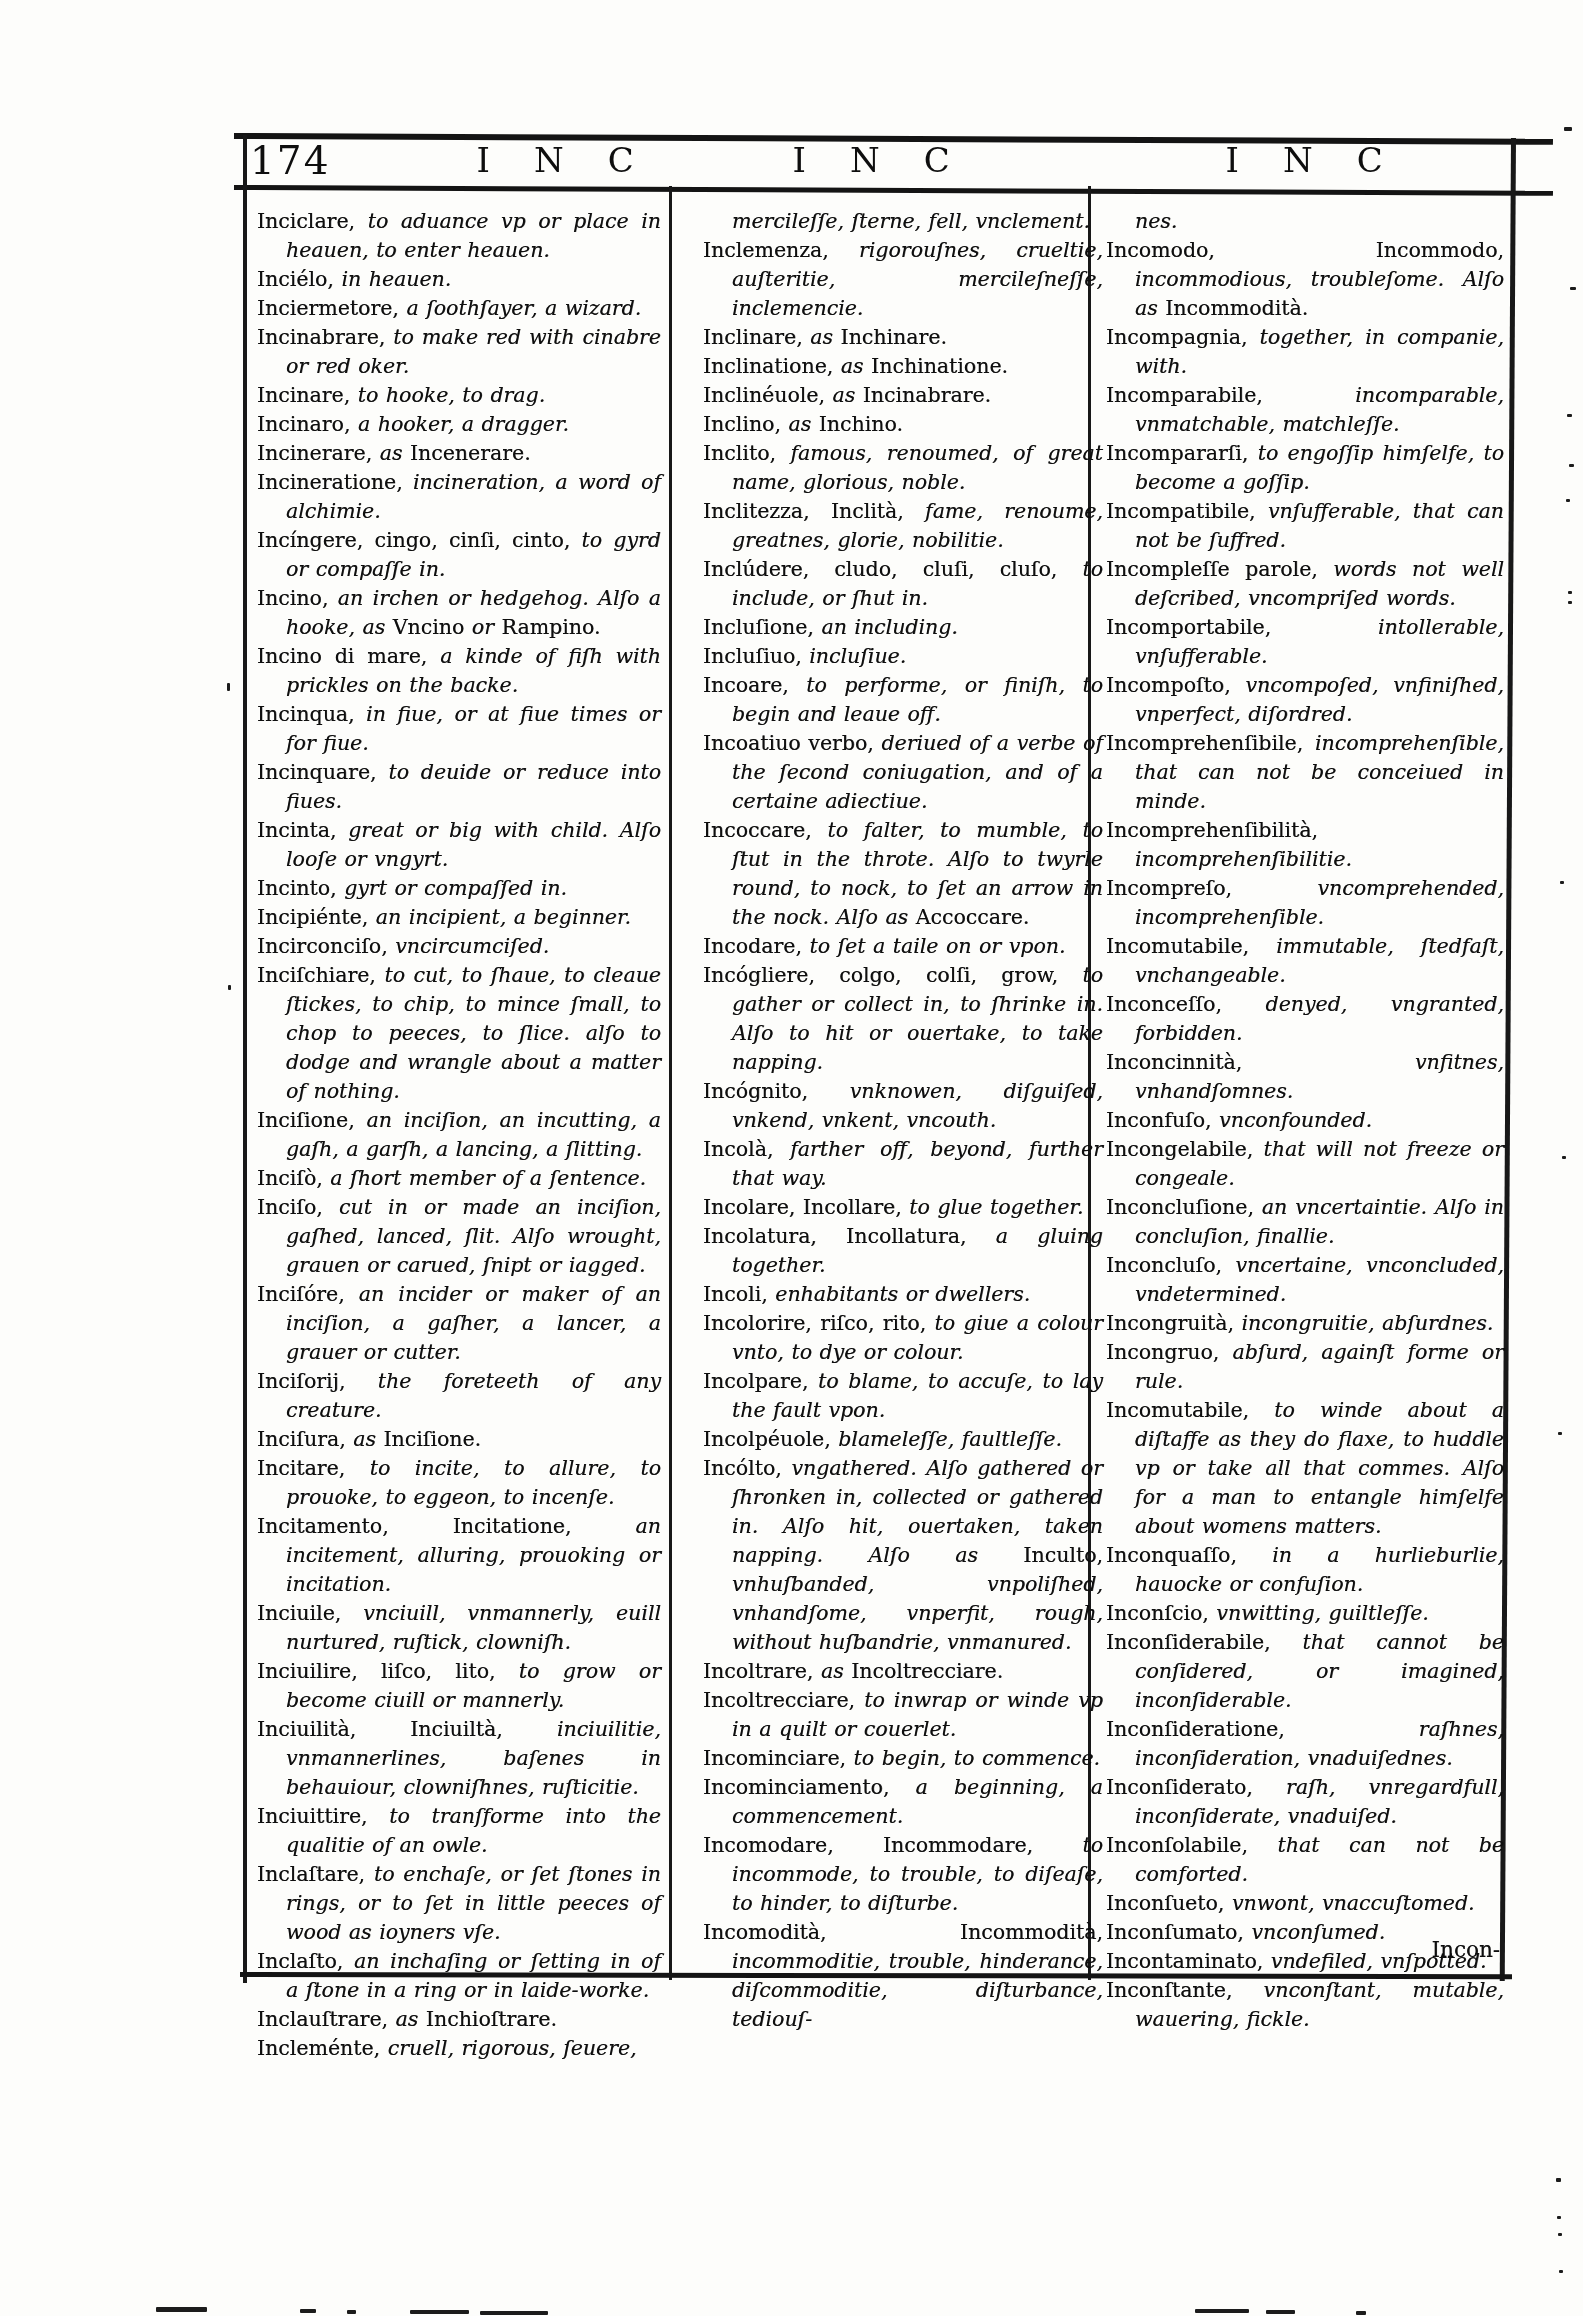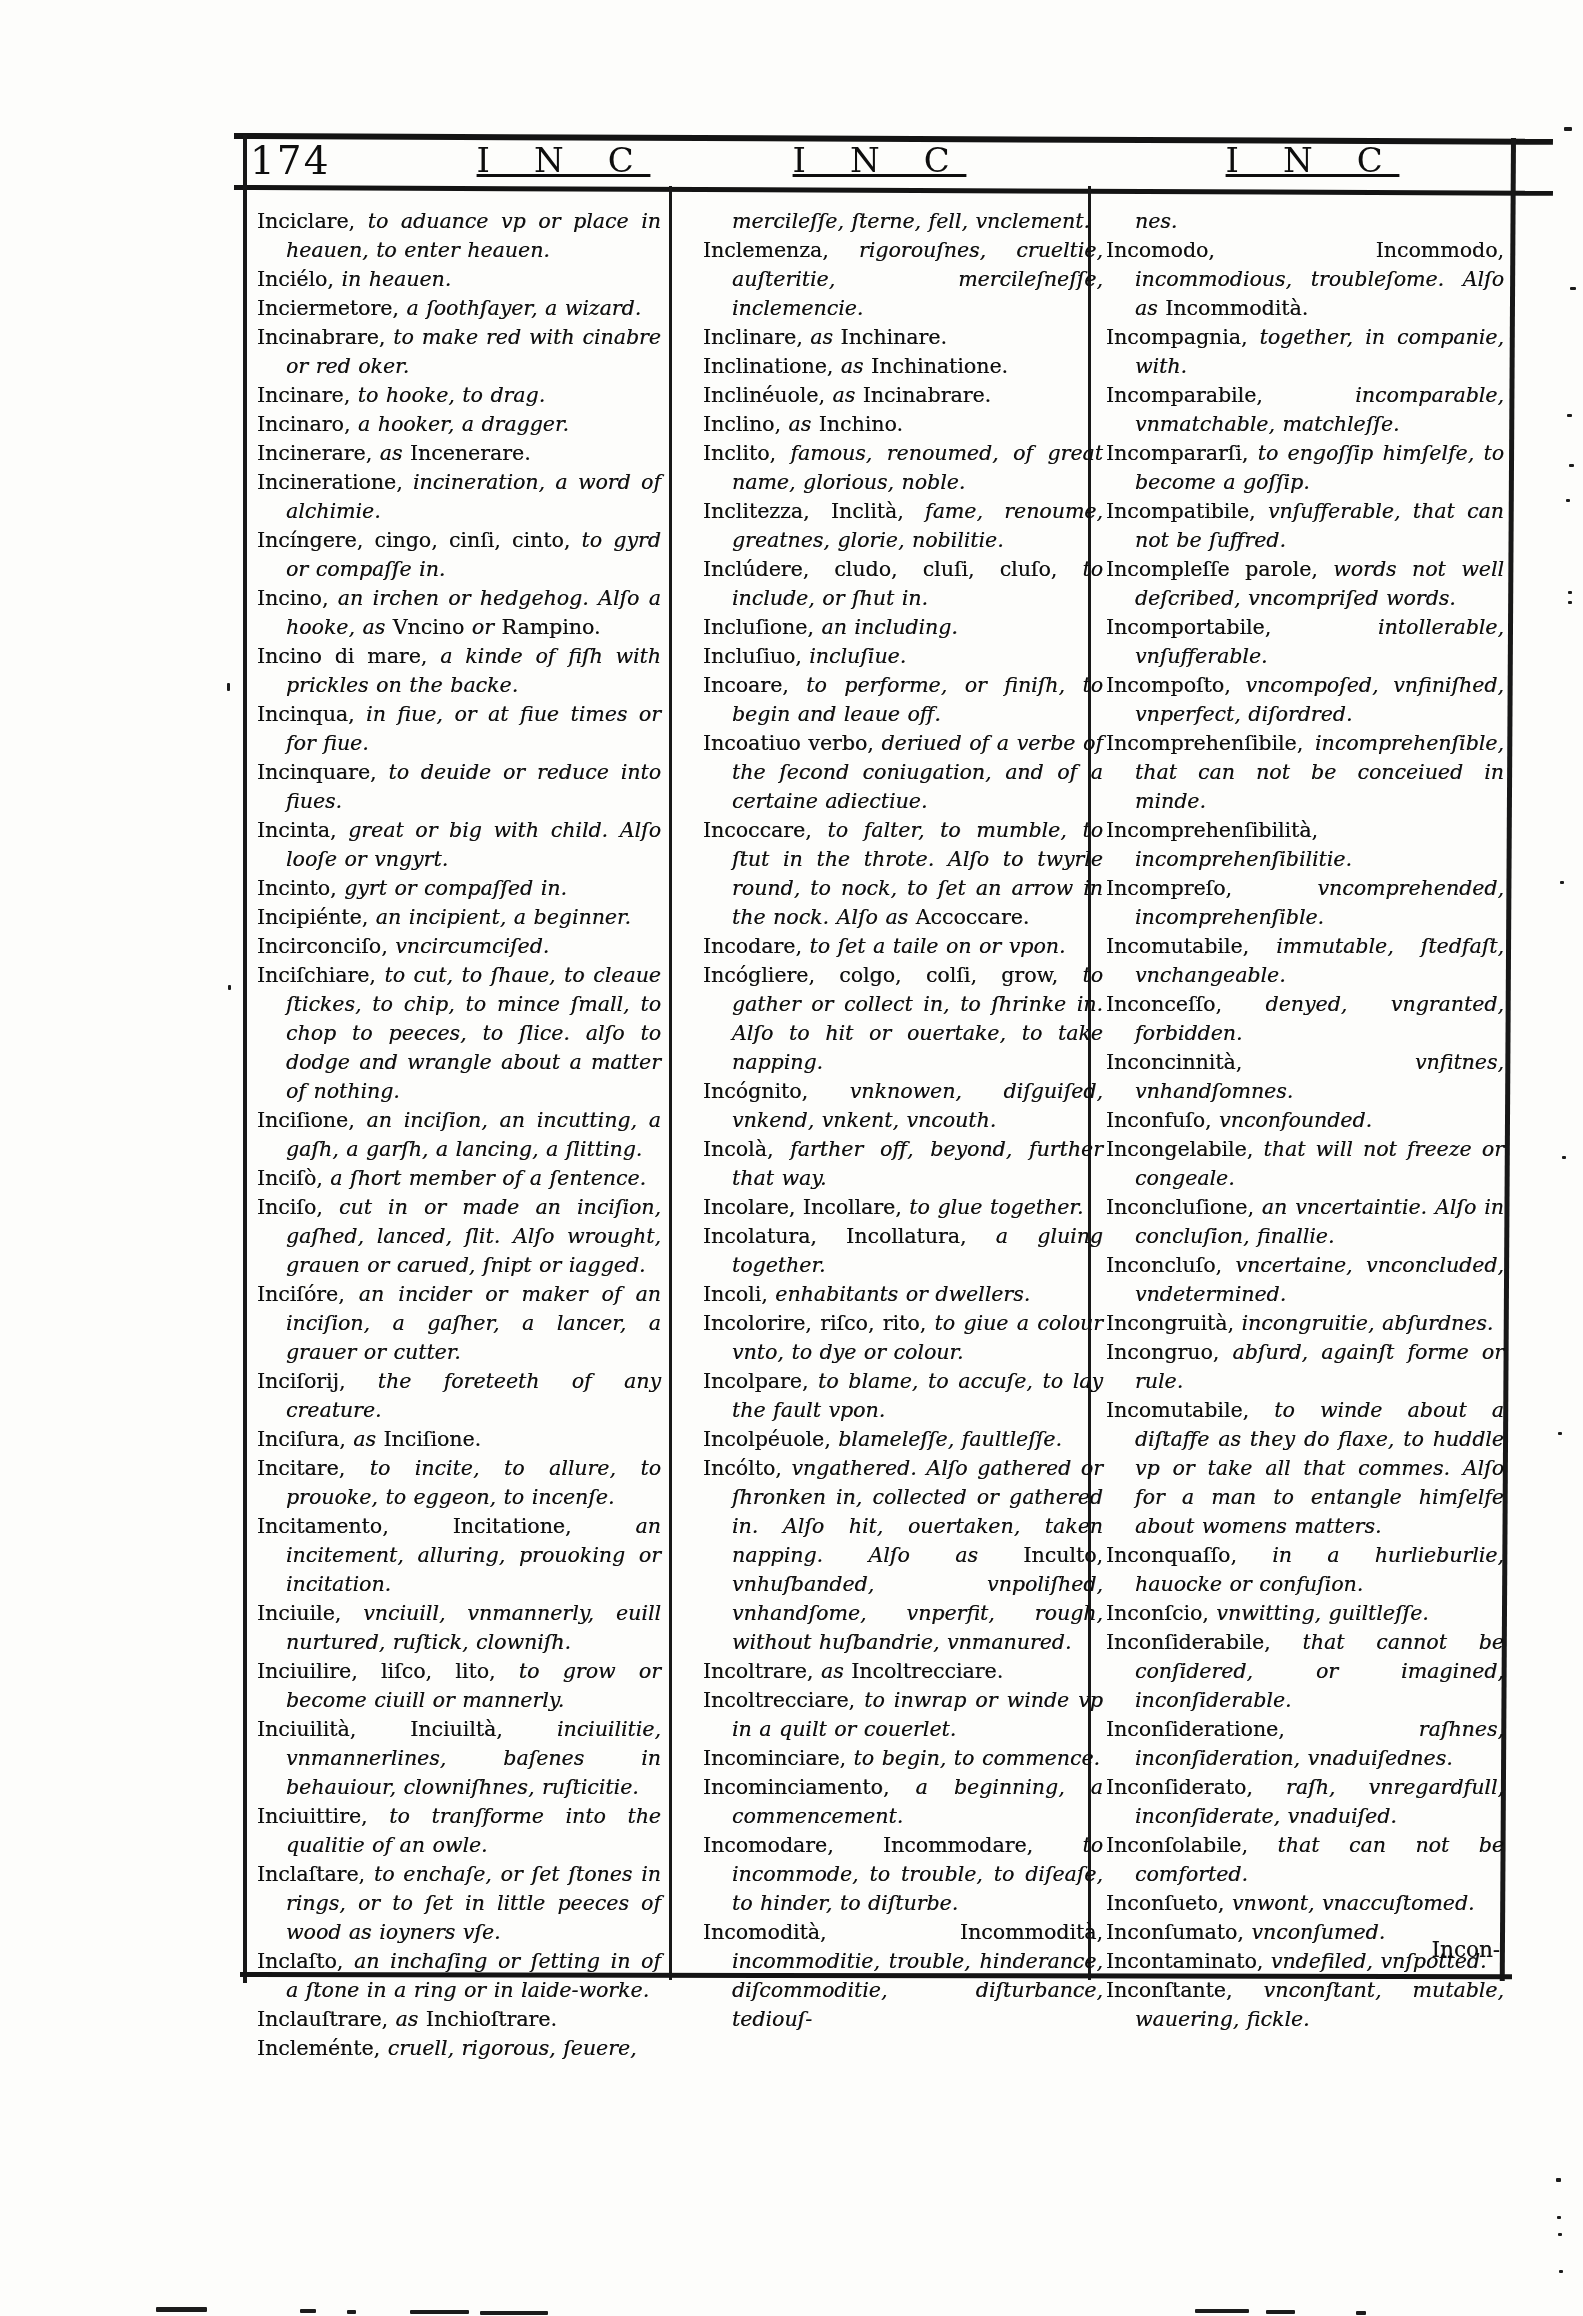--- a/index.html
+++ b/index.html
@@ -4,21 +4,21 @@
 <style>
   html,body{margin:0;padding:0;background:#ffffff;}
   .page{
     position:relative;width:1584px;height:2316px;background:#fdfdfb;
     color:#0e0e0e;font-family:"DejaVu Serif","Liberation Serif",serif;
     overflow:hidden;
   }
   .hrule{position:absolute;background:#141414;transform-origin:left top;}
   .vrule{position:absolute;background:#181818;transform-origin:center top;}
   .pagenum{position:absolute;left:250px;top:138px;font-size:39px;letter-spacing:2px;}
-  .hdr{position:absolute;top:140px;font-size:34px;letter-spacing:16.6px;text-align:center;width:293px;text-decoration:underline;}
+  .hdr{position:absolute;top:140px;font-size:34px;letter-spacing:16.6px;text-align:center;width:293px;}
   .hdr1{left:417px;}
   .hdr2{left:733px;}
   .hdr3{left:1166px;}
   .colwrap{
     position:absolute;top:207px;text-align:justify;
     font-size:20.5px;line-height:29px;
     text-shadow:0.3px 0 0 rgba(10,10,10,0.6);
     word-spacing:1px;
   }
   .col1{left:257px;width:404px;}

